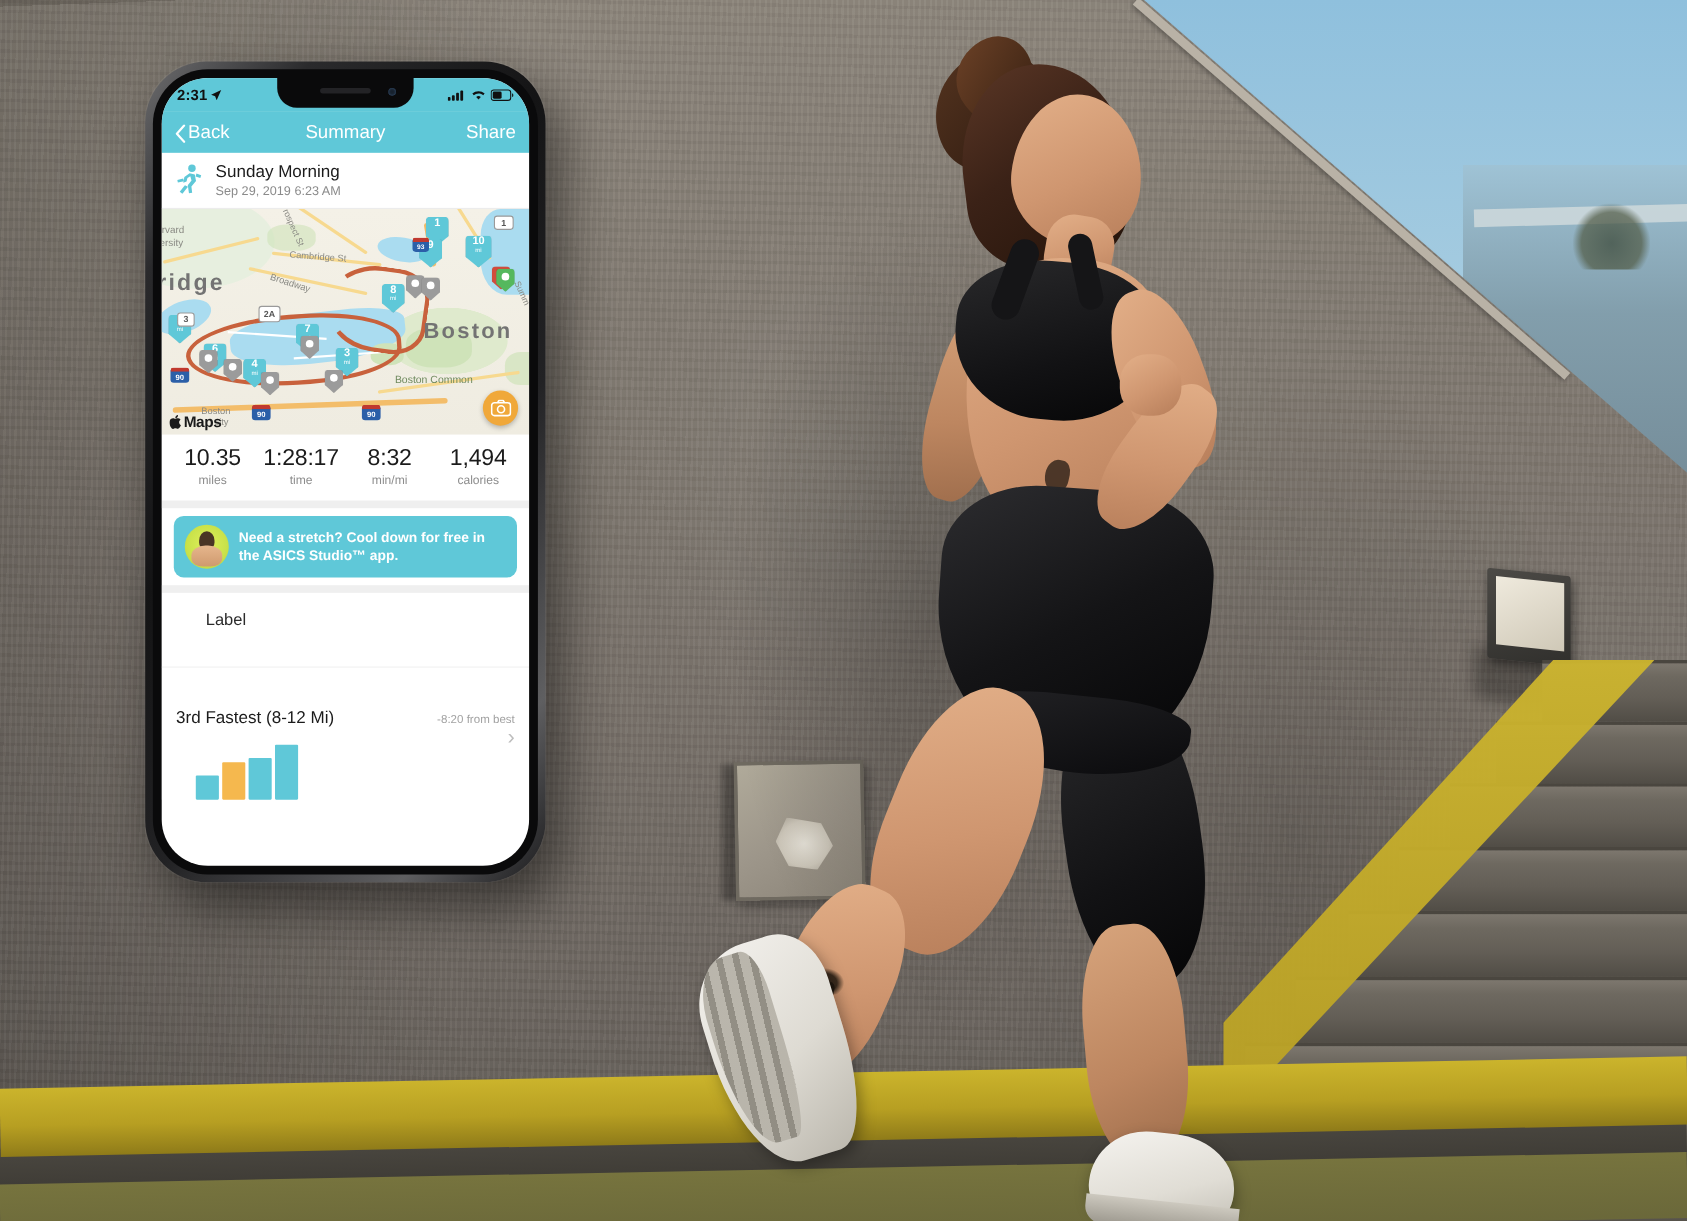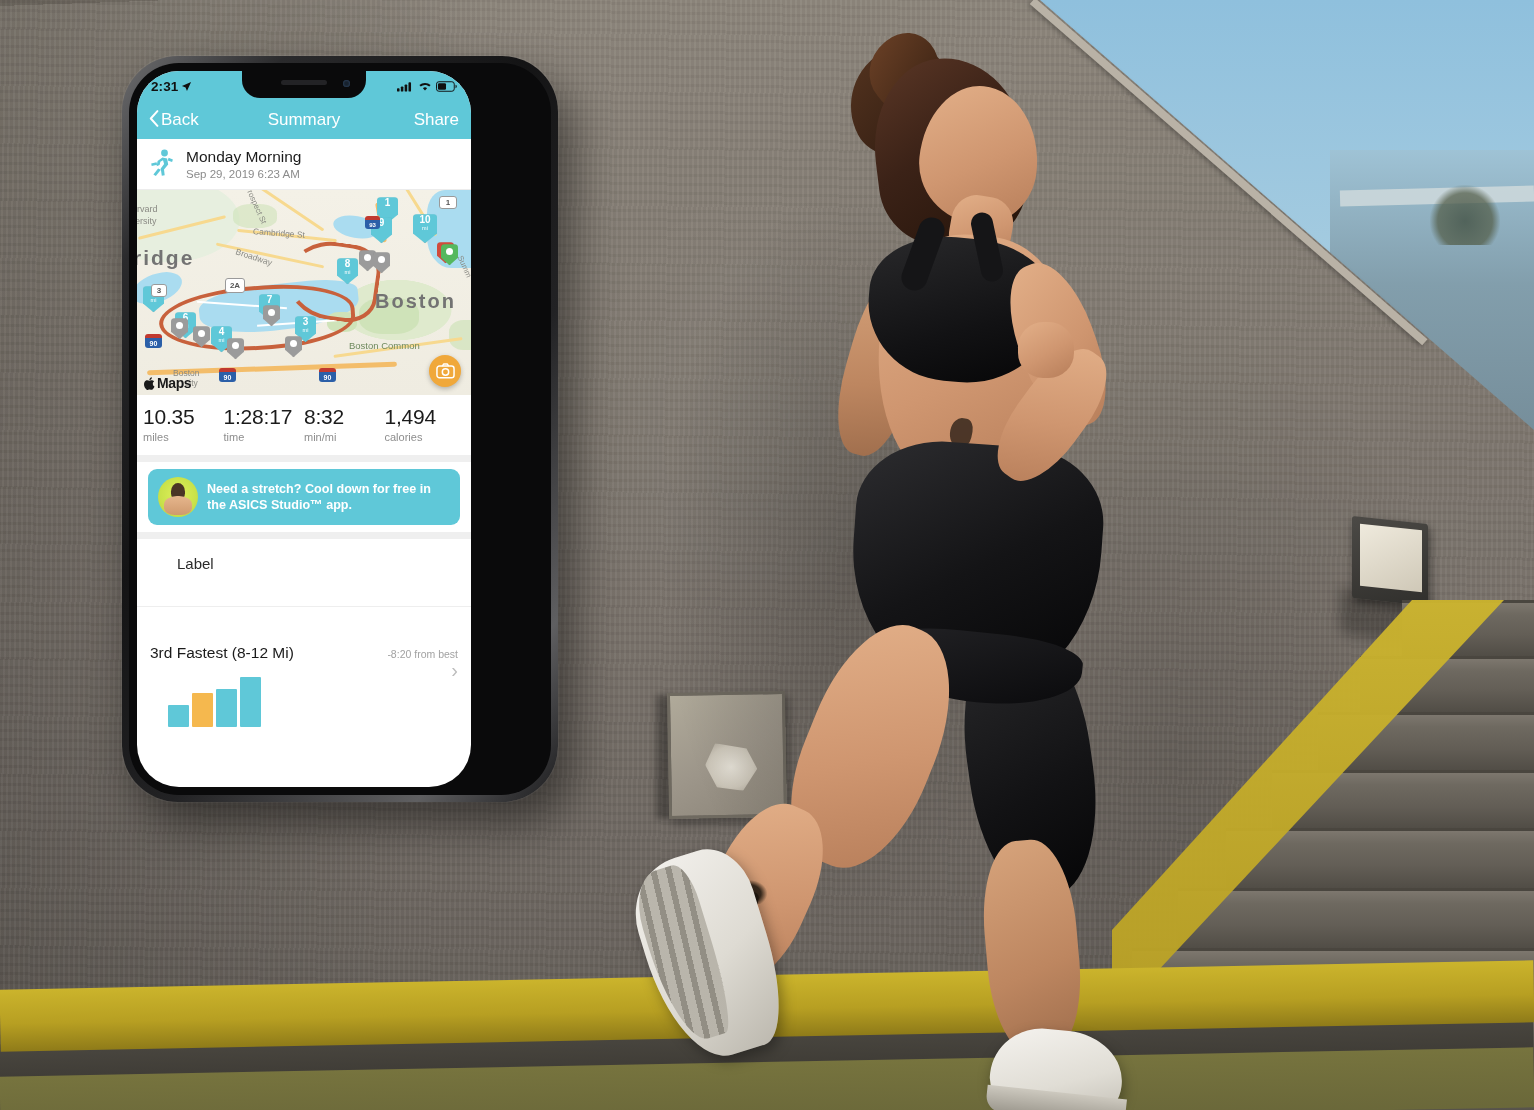--- a/index.html
+++ b/index.html
@@ -248,21 +248,21 @@
     border-radius:0 0 14px 16px; transform:rotate(6deg);
   }
   .tattoo1{ left:330px; top:378px; width:22px; height:30px; background:#2d2118; border-radius:50% 40% 45% 55%; opacity:.8; transform:rotate(12deg);}
   .tattoo2{ left:124px; top:852px; width:10px; height:56px; background:#20180f; border-radius:6px; opacity:.85; transform:rotate(12deg);}
   .tattoo3{ left:108px; top:838px; width:42px; height:26px; background:radial-gradient(ellipse at 50% 60%, #20180f 0 40%, rgba(0,0,0,0) 62%); opacity:.85;}
   .tattoo4{ left:122px; top:900px; width:24px; height:36px; border:3px solid #20180f; border-radius:50%; opacity:.8; transform:rotate(8deg);}
   .tattoo5{ left:60px; top:842px; width:24px; height:22px; background:#241a10; border-radius:50% 30% 50% 40%; opacity:.8;}
 
   
   #phone {
-    position:absolute; left:122px; top:56px; width:436px; height:746px;
+    position:absolute; left:132px; top:56px; width:364px; height:746px;
   }
   .phone-outer{
     position:absolute; inset:0; border-radius:56px;
     background:linear-gradient(128deg,#6e6e70 0%,#2a2a2c 16%,#141415 40%,#222224 62%,#5f5f61 86%,#1b1b1d 100%);
     box-shadow: 14px 22px 46px rgba(0,0,0,.48), 0 0 0 1px rgba(255,255,255,.07);
   }
   .phone-inner{
     position:absolute; left:7px; top:7px; right:7px; bottom:7px; border-radius:50px;
     background:#0a0a0b;
   }
@@ -289,21 +289,21 @@
   .status-bar{
     height:30px; background:var(--teal); display:flex; align-items:center;
     justify-content:space-between; padding:0 14px 0 14px; position:relative;
   }
   .status-time{ font-size:13.5px; font-weight:700; color:#111; letter-spacing:.1px; display:flex; align-items:center; gap:3px;}
   .status-right{ display:flex; align-items:center; gap:4px; }
   .nav-bar{
     height:38px; background:var(--teal); display:flex; align-items:center;
     justify-content:space-between; padding:0 12px;
   }
-  .nav-back{ display:flex; align-items:flex-start; gap:2px; color:#fff; font-size:17px; }
+  .nav-back{ display:flex; align-items:flex-end; gap:2px; color:#fff; font-size:17px; }
   .nav-title{ color:#fff; font-size:17px; position:absolute; left:50%; transform:translateX(-50%); }
   .nav-share{ color:#fff; font-size:17px; }
 
   .activity-head{
     background:#fff; padding:9px 12px 9px 12px; display:flex; align-items:center; gap:11px;
     border-bottom:1px solid #ececec;
   }
   .act-title{ font-size:15.5px; color:#1b1b1b; line-height:1.18; }
   .act-sub{ font-size:11.5px; color:#8b8b8b; margin-top:2px; }
 
@@ -350,21 +350,21 @@
   }
   .map-attr{ position:absolute; left:7px; bottom:4px; display:flex; align-items:center; gap:2px; color:#2b2b2b; }
   .cam-btn{
     position:absolute; right:10px; bottom:8px; width:32px; height:32px; border-radius:50%;
     background:#f0a83a; display:flex; align-items:center; justify-content:center;
     box-shadow:0 2px 5px rgba(0,0,0,.25);
   }
 
   
   .stats{ background:#fff; display:flex; padding:10px 6px 12px; }
-  .stat{ flex:1; }
+  .stat{ flex:1; text-align:center; }
   .stat-val{ font-size:21px; color:#1b1b1b; letter-spacing:-.2px; }
   .stat-lbl{ font-size:11px; color:#8d8d8d; margin-top:2px; }
 
   .sep{ height:7px; background:#efefef; }
 
   .promo{
     margin:7px 11px; background:var(--teal); border-radius:9px;
     display:flex; align-items:center; gap:9px; padding:8px 10px;
   }
   .promo-img{
@@ -532,21 +532,21 @@
 
     <div class="activity-head">
       <svg width="26" height="30" viewBox="0 0 26 30">
         <circle cx="15.5" cy="4" r="3.4" fill="#5fc8d8"></circle>
         <path d="M13.4 8.6 8.6 12l-1 5.2 3-1.3.8-3.1 2.6-1.6 1.1 3.8-3.4 4.4 1.1 7.3 2.9-.4-.7-5.8 4.2-4.9-1.1-6z" fill="#5fc8d8"></path>
         <path d="M9.1 19.4 4.4 25.4l2.4 1.7 5.1-6.3z" fill="#5fc8d8"></path>
         <path d="M18.8 11.4l4.3 1.5.8-2.5-4.3-1.6z" fill="#5fc8d8"></path>
         <path d="M7.5 13.2 2.2 14.6l.5 2.4 5.6-1.3z" fill="#5fc8d8"></path>
       </svg>
       <div>
-        <div class="act-title">Monday Morning</div>
+        <div class="act-title">Sunday Morning</div>
         <div class="act-sub">Sep 29, 2019 6:23 AM</div>
       </div>
     </div>
 
     <div class="map">
       <div class="map-land"></div>
 
       <div class="water" style="left:62px;top:94px;width:160px;height:46px;border-radius:40% 30% 50% 45%;transform:rotate(-6deg);"></div>
       <div class="water" style="left:-6px;top:84px;width:52px;height:28px;border-radius:50%;transform:rotate(-20deg);"></div>
       <div class="water" style="left:290px;top:0px;width:60px;height:78px;border-radius:30% 0 0 40%;"></div>

